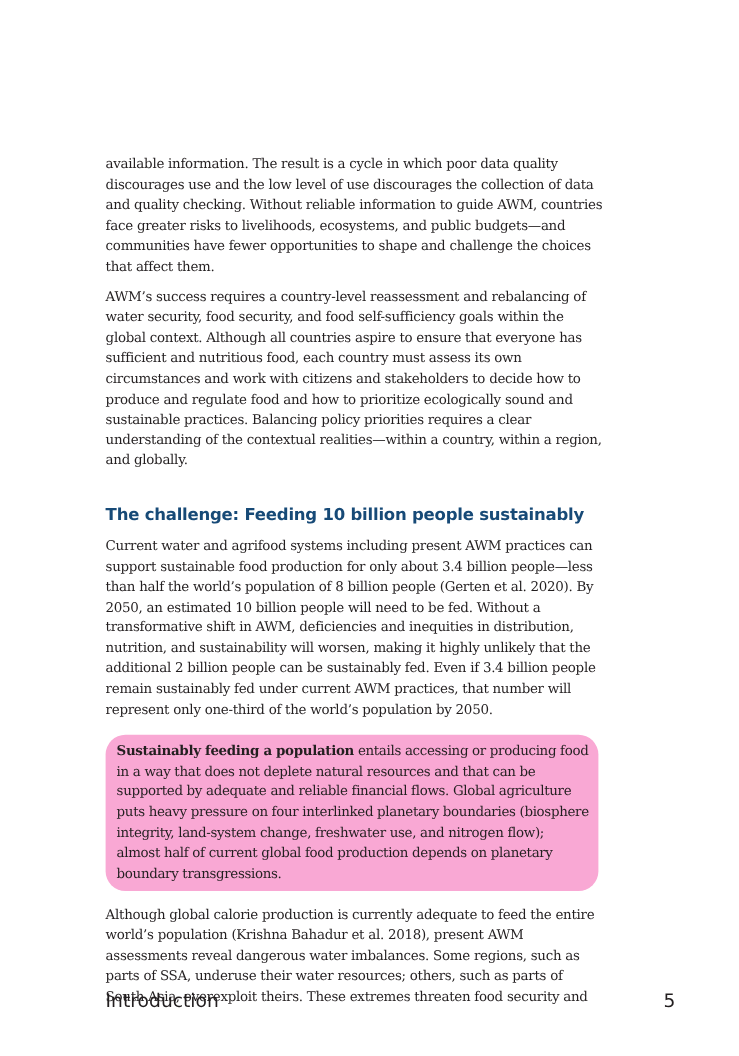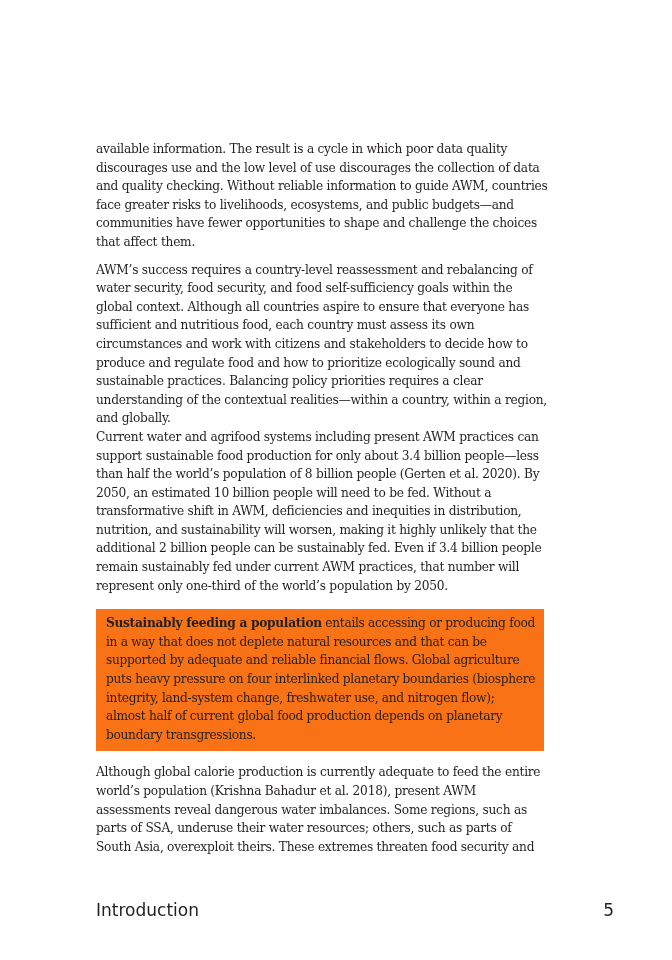--- a/index.html
+++ b/index.html
@@ -32,24 +32,25 @@
     .section-heading {
       font-family: "DejaVu Sans", "Liberation Sans", sans-serif;
       font-weight: bold;
       font-size: 15px;
       color: #174a77;
       margin: 30px 0 9px 0;
       letter-spacing: -0.2px;
       line-height: 20px;
     }
     .callout-box {
-      background: #f97316;
+      background: #f9a8d4;
       margin: 14px 0 12px 0;
       padding: 5px 8px 7px 10px;
       width: 430px;
+      border-radius: 18px;
     }
     .callout-box .body-text { letter-spacing: -0.3px; }
     .callout-bold { font-weight: bold; }
     .footer {
       position: absolute;
       top: 900px;
       left: 96px;
       width: 518px;
       font-family: "DejaVu Sans", "Liberation Sans", sans-serif;
       font-size: 17px;
@@ -58,20 +59,21 @@
       justify-content: space-between;
     }
   </style>
 </head>
 <body>
 
 <div class="page-content">
   <p class="body-text p1">available information. The result is a cycle in which poor data quality discourages use and the low level of use discourages the collection of data and quality checking. Without reliable information to guide AWM, countries face greater risks to livelihoods, ecosystems, and public budgets—and communities have fewer opportunities to shape and challenge the choices that affect them.</p>
   <p class="body-text p2">AWM’s success requires a country-level reassessment and rebalancing of water security, food security, and food self-sufficiency goals within the global context. Although all countries aspire to ensure that everyone has sufficient and nutritious food, each country must assess its own circumstances and work with citizens and stakeholders to decide how to produce and regulate food and how to prioritize ecologically sound and sustainable practices. Balancing policy priorities requires a clear understanding of the contextual realities—within a country, within a region, and globally.</p>
 
+  <h2 class="section-heading">The challenge: Feeding 10 billion people sustainably</h2>
 
   <p class="body-text">Current water and agrifood systems including present AWM practices can support sustainable food production for only about 3.4 billion people—less than half the world’s population of 8 billion people (Gerten et al. 2020). By 2050, an estimated 10 billion people will need to be fed. Without a transformative shift in AWM, deficiencies and inequities in distribution, nutrition, and sustainability will worsen, making it highly unlikely that the additional 2 billion people can be sustainably fed. Even if 3.4 billion people remain sustainably fed under current AWM practices, that number will represent only one-third of the world’s population by 2050.</p>
 
   <div class="callout-box">
     <p class="body-text"><span class="callout-bold">Sustainably feeding a population</span><span> entails accessing or producing food in a way that does not deplete natural resources and that can be supported by adequate and reliable financial flows. Global agriculture puts heavy pressure on four interlinked planetary boundaries (biosphere integrity, land-system change, freshwater use, and nitrogen flow); almost half of current global food production depends on planetary boundary transgressions.</span></p>
   </div>
 
   <p class="body-text">Although global calorie production is currently adequate to feed the entire world’s population (Krishna Bahadur et al. 2018), present AWM assessments reveal dangerous water imbalances. Some regions, such as parts of SSA, underuse their water resources; others, such as parts of South Asia, overexploit theirs. These extremes threaten food security and</p>
 </div>
 

